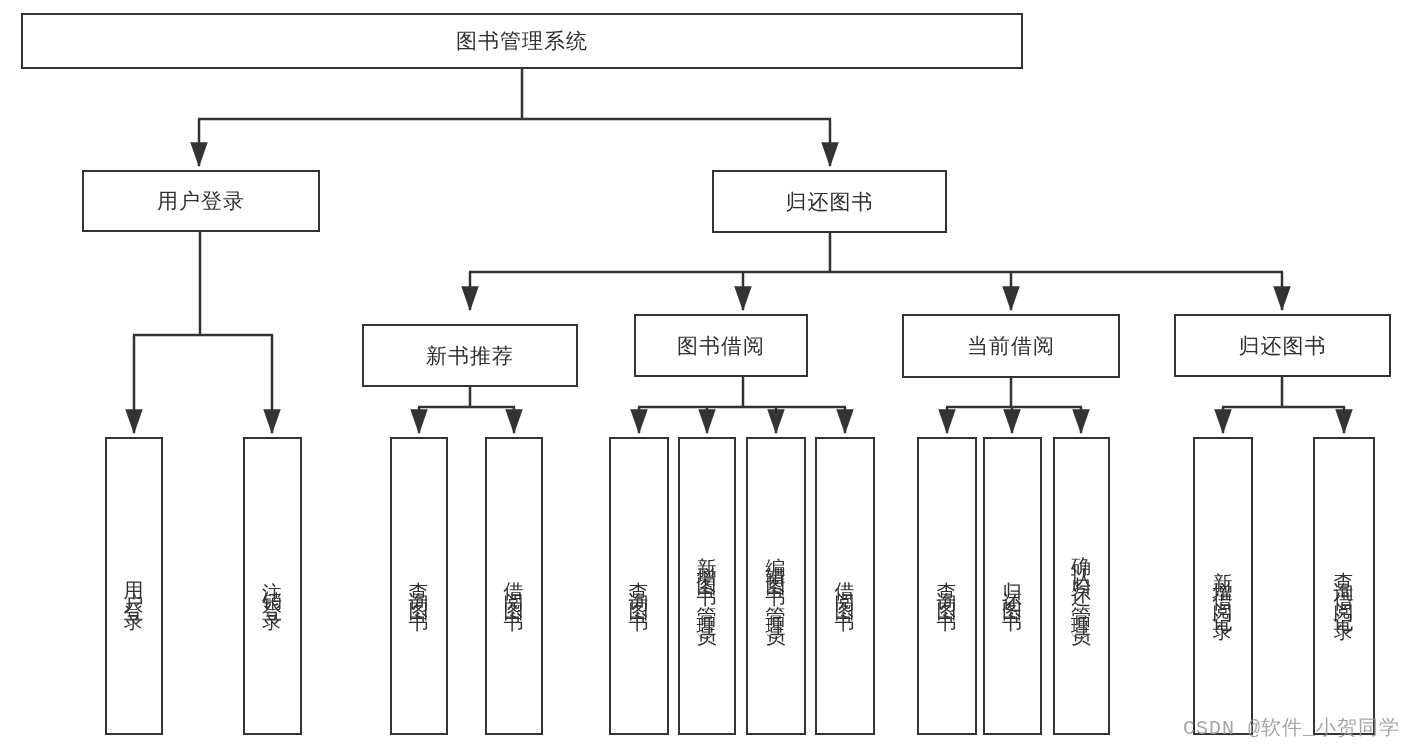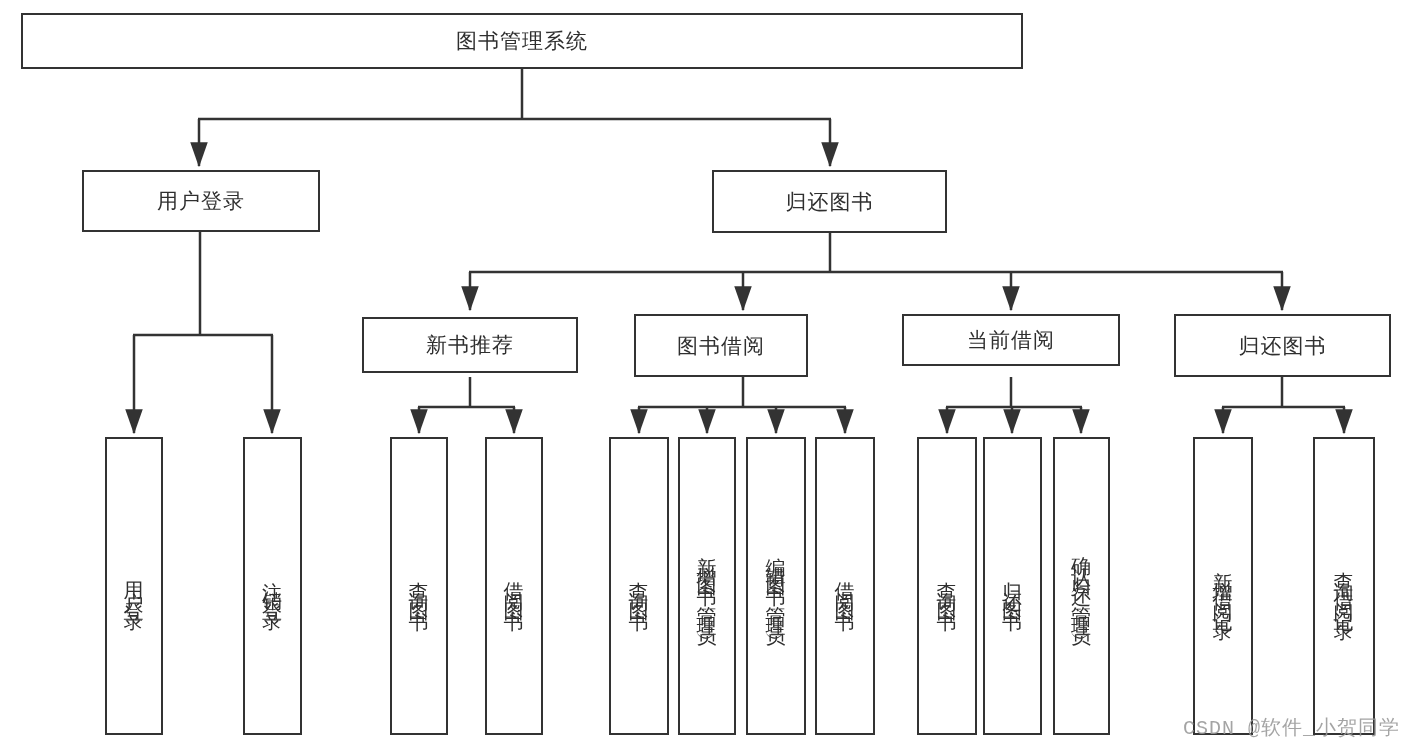--- a/index.html
+++ b/index.html
@@ -108,27 +108,27 @@
     <span>图书管理系统</span>
   </div>
 
   <div class="node hnode" style="left:82px; top:170px; width:238px; height:62px;">
     <span>用户登录</span>
   </div>
   <div class="node hnode" style="left:712px; top:170px; width:235px; height:63px;">
     <span>归还图书</span>
   </div>
 
-  <div class="node hnode" style="left:362px; top:317px; width:216px; height:56px;">
+  <div class="node hnode" style="left:362px; top:324px; width:216px; height:63px;">
     <span>新书推荐</span>
   </div>
   <div class="node hnode" style="left:634px; top:314px; width:174px; height:63px;">
     <span>图书借阅</span>
   </div>
-  <div class="node hnode" style="left:902px; top:314px; width:218px; height:52px;">
+  <div class="node hnode" style="left:902px; top:314px; width:218px; height:64px;">
     <span>当前借阅</span>
   </div>
   <div class="node hnode" style="left:1174px; top:314px; width:217px; height:63px;">
     <span>归还图书</span>
   </div>
 
   <div class="node vnode" style="left:105px; top:437px; width:58px; height:298px;">
     <span>用户登录</span>
   </div>
   <div class="node vnode" style="left:243px; top:437px; width:59px; height:298px;">

